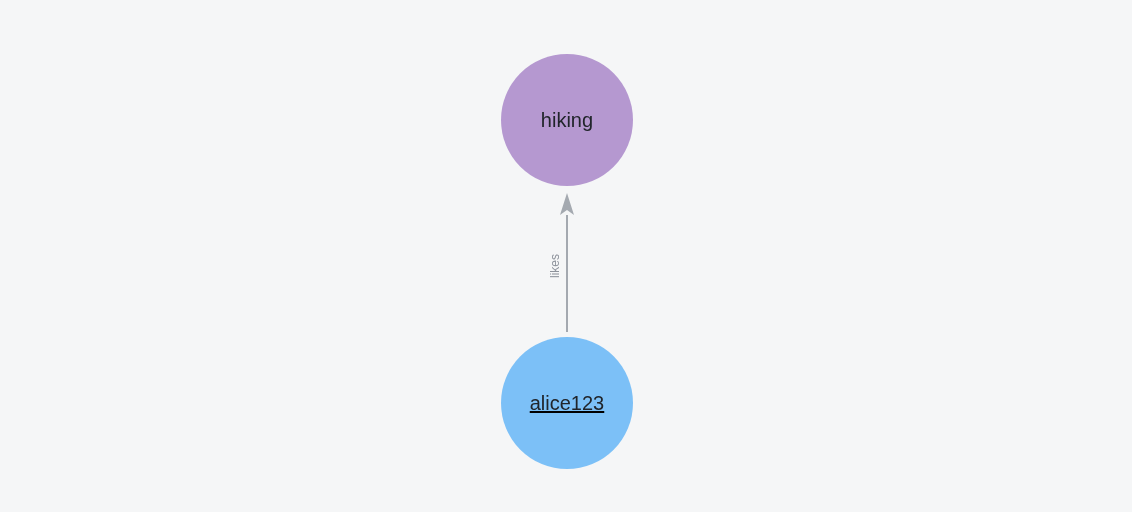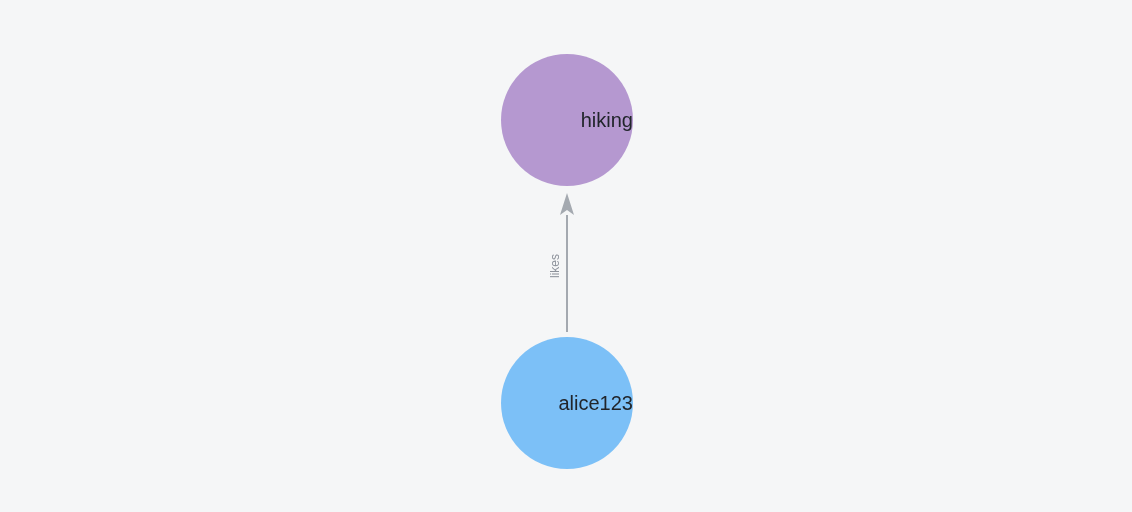--- a/index.html
+++ b/index.html
@@ -42,33 +42,34 @@
     cursor: pointer;
     user-select: none;
   }
   .node {
     position: absolute;
     width: 132px;
     height: 132px;
     border-radius: 50%;
     display: flex;
     align-items: center;
-    justify-content: flex-end;
+    justify-content: center;
     cursor: pointer;
     user-select: none;
   }
   .node-interest {
     left: 501px;
     top: 54px;
     background: #b598d0;
   }
   .node-user {
     left: 501px;
     top: 337px;
     background: #7cc0f7;
+    text-decoration: underline;
   }
   .node-label {
     font-size: 20px;
     color: #21252b;
     text-align: center;
   }
 </style>
 </head>
 <body>
 

